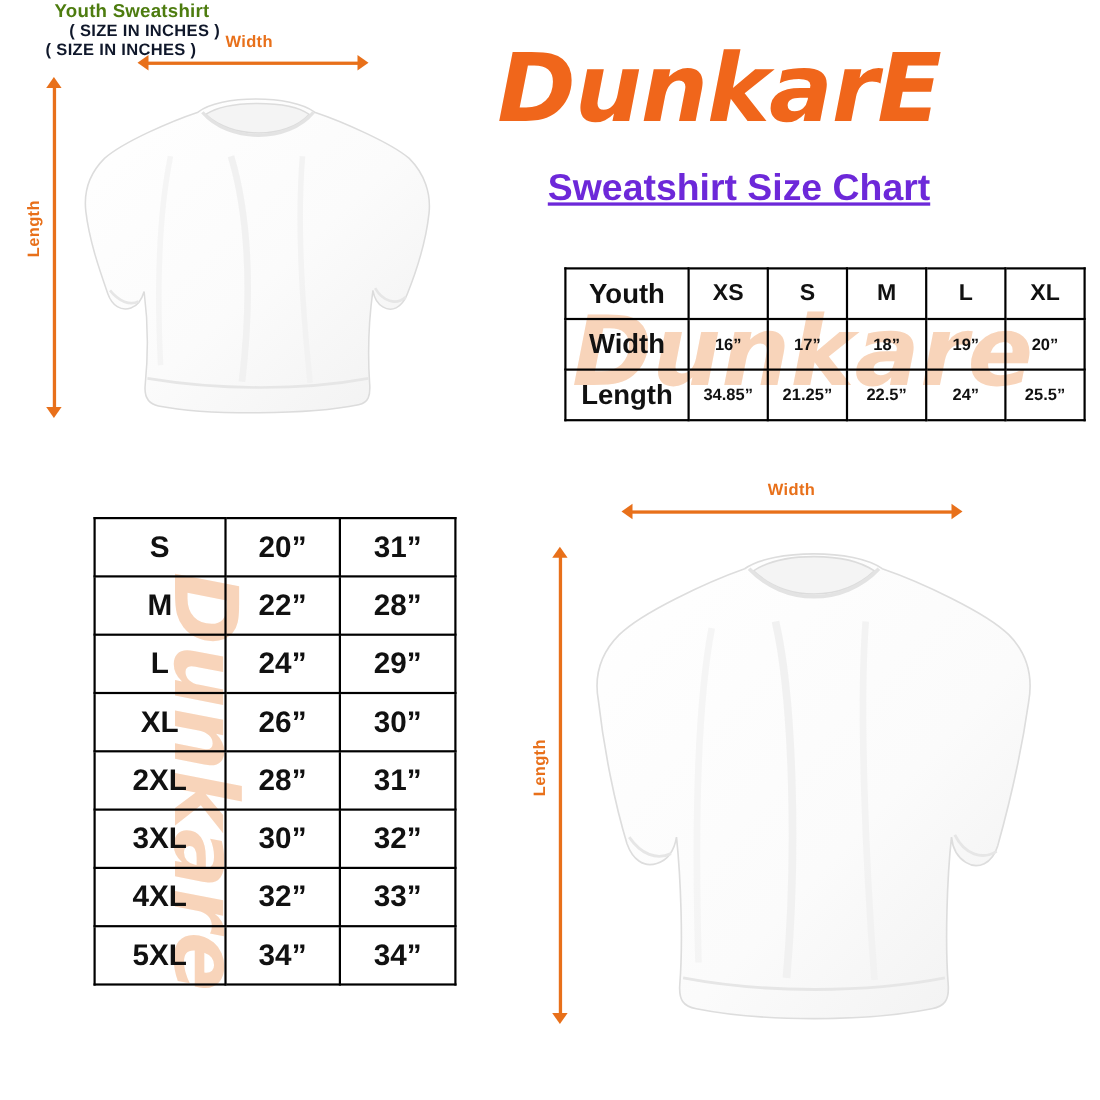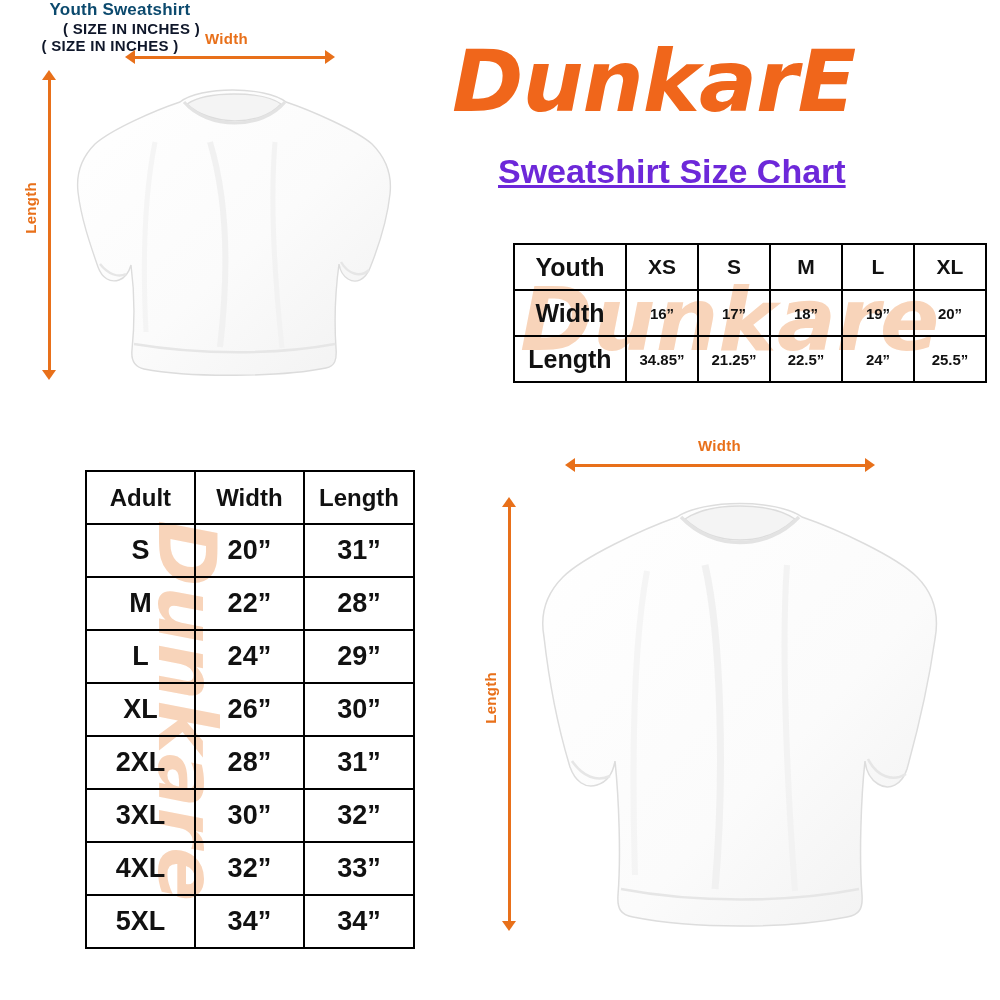--- a/index.html
+++ b/index.html
@@ -17,21 +17,21 @@
   }
 
   .page {
     position: absolute;
     inset: 0;
   }
 
   .caption {
     font-size: 17px;
     font-weight: 700;
-    color: #0c4a6e;
+    color: #4d7c0f;
     text-align: center;
     letter-spacing: .2px;
   }
 
   .units {
     font-size: 15px;
     font-weight: 700;
     color: #0f172a;
     text-align: center;
     letter-spacing: .3px;
@@ -254,25 +254,20 @@
     </tr>
   </tbody>
     </table>
 
   <div class="units" style="left:205px; top:448px; width:220px;">( SIZE IN INCHES )</div>
 
   <div class="watermark" style="left:140px; top:520px; font-size:80px; writing-mode:vertical-rl;">Dunkare</div>
 
   <table class="size-table adult" style="left:85px; top:470px; width:330px;">
     <tbody>
-        <tr>
-      <td class="col-head" style="width:110px;">Adult</td>
-      <td class="col-head" style="width:110px;">Width</td>
-      <td class="col-head" style="width:110px;">Length</td>
-    </tr>
     <tr>
       <td>S</td>
       <td>20”</td>
       <td>31”</td>
     </tr>
     <tr>
       <td>M</td>
       <td>22”</td>
       <td>28”</td>
     </tr>

